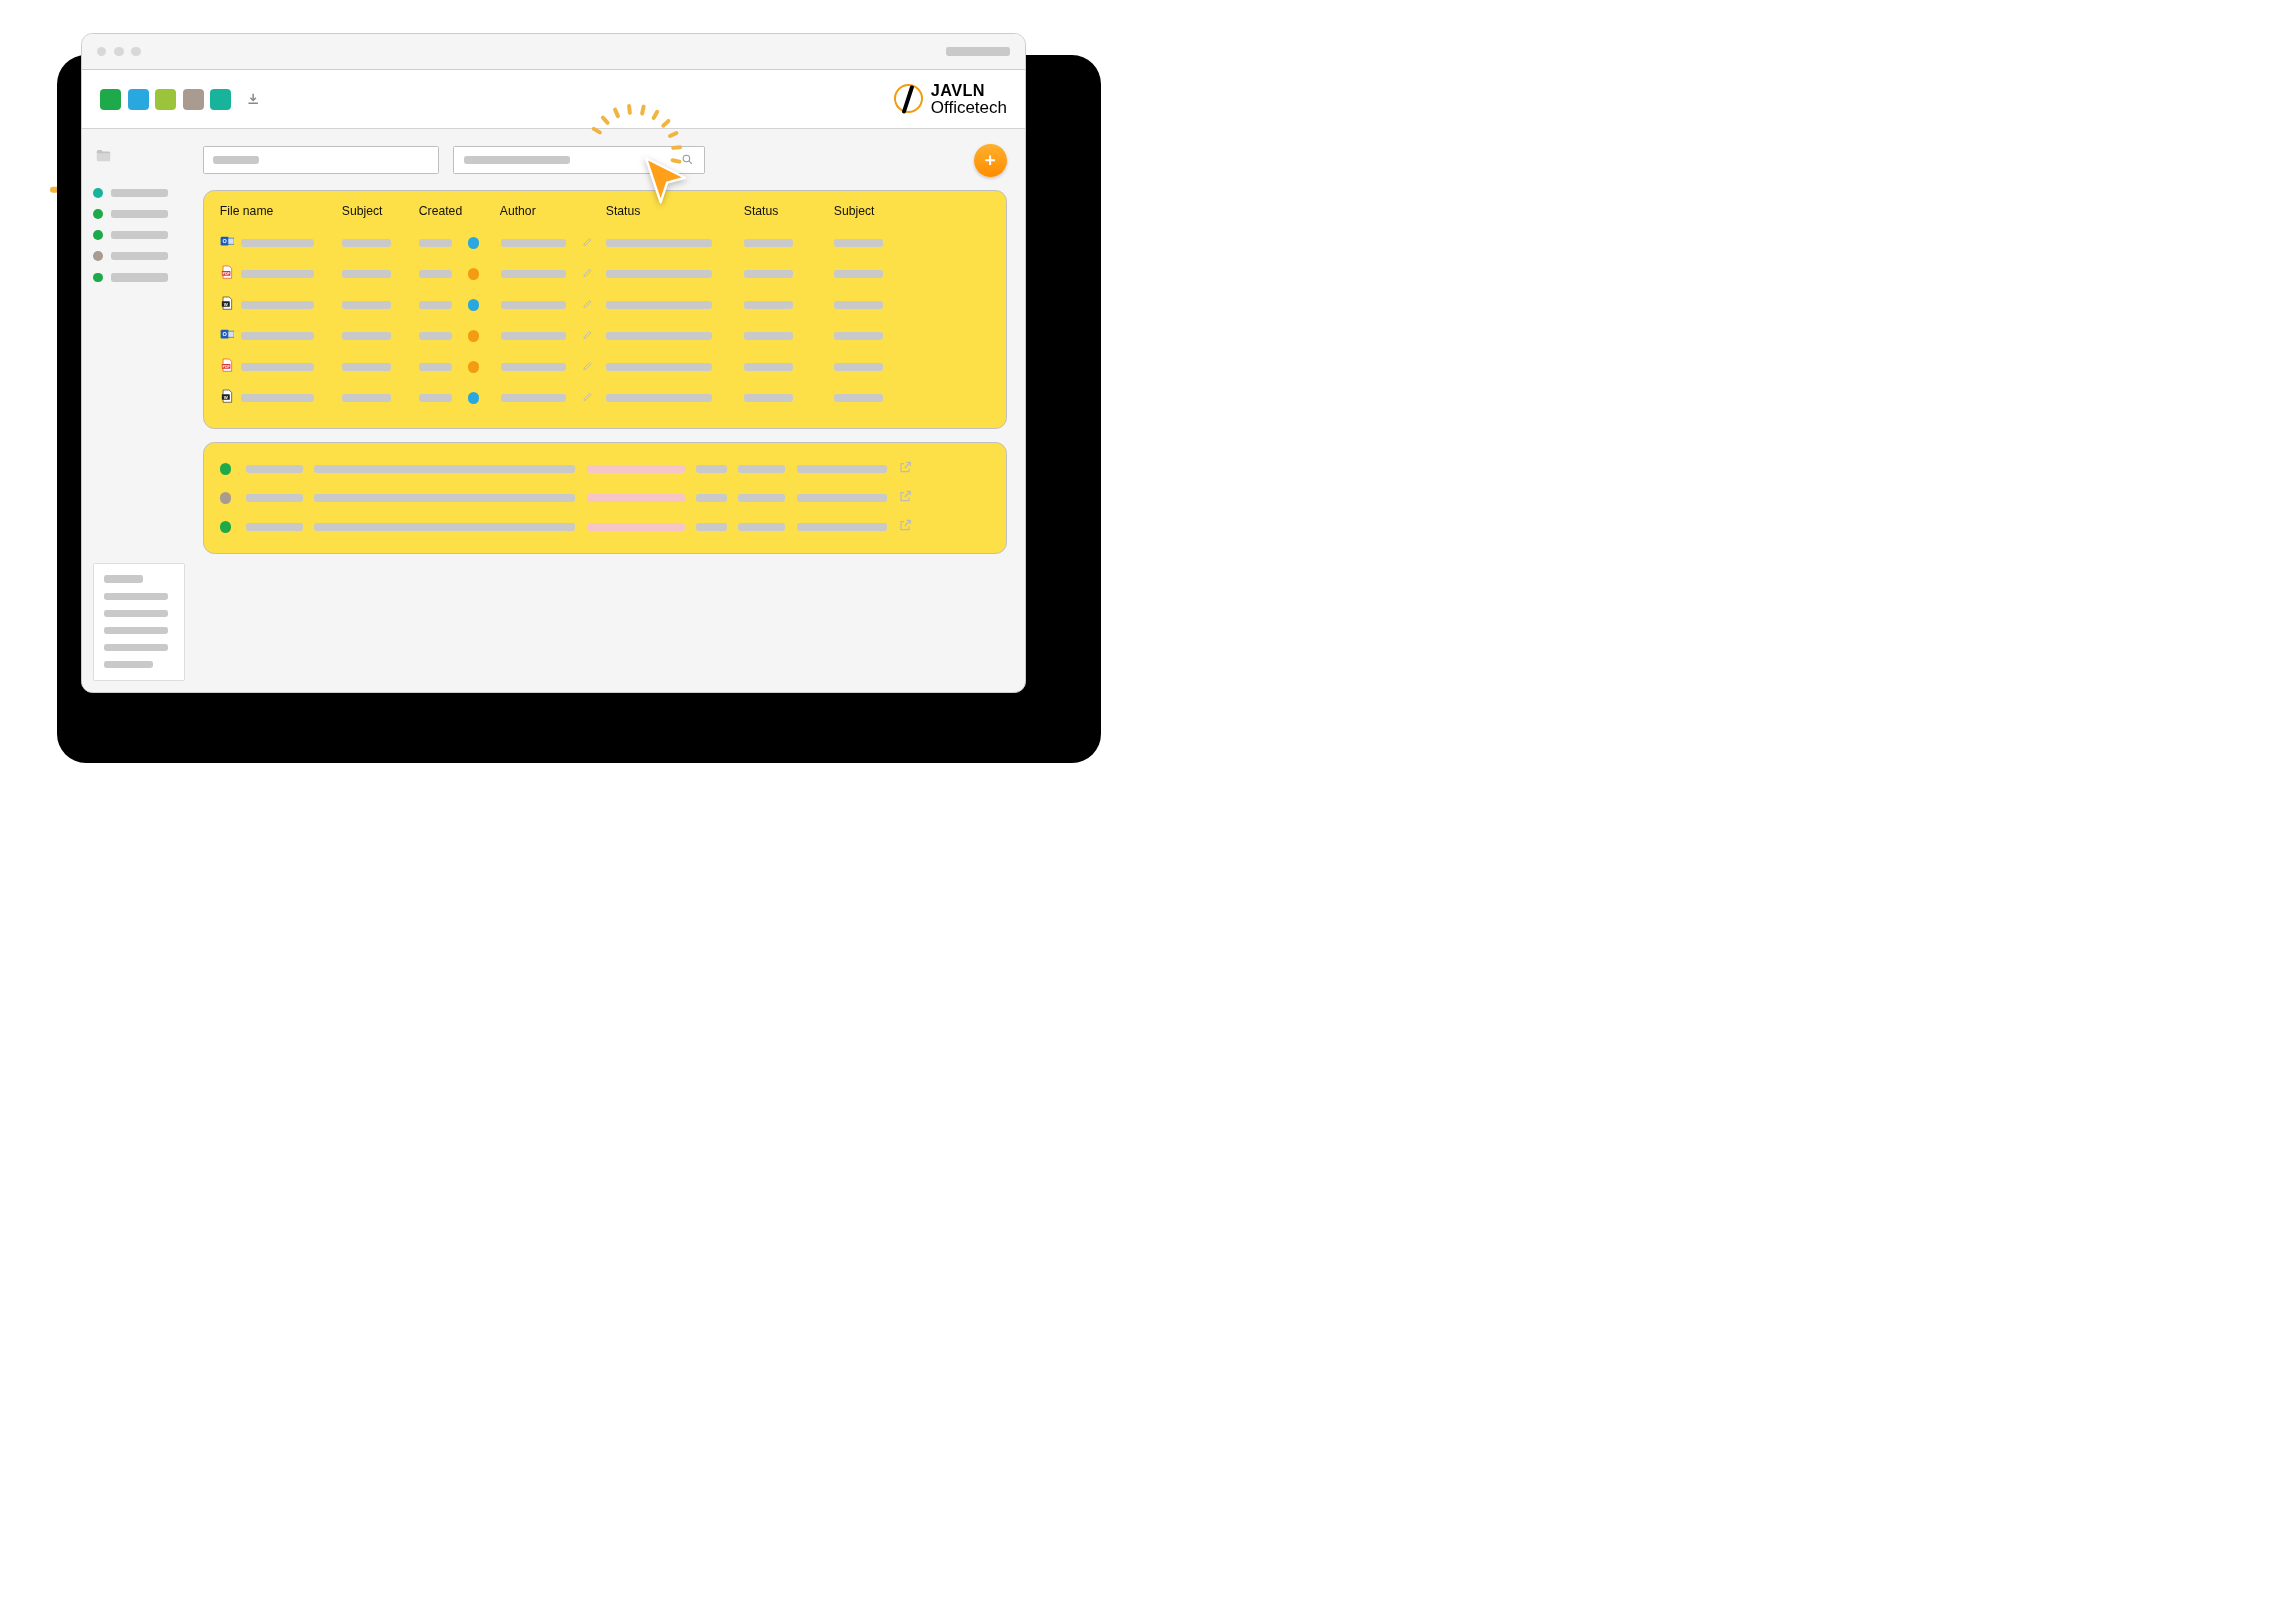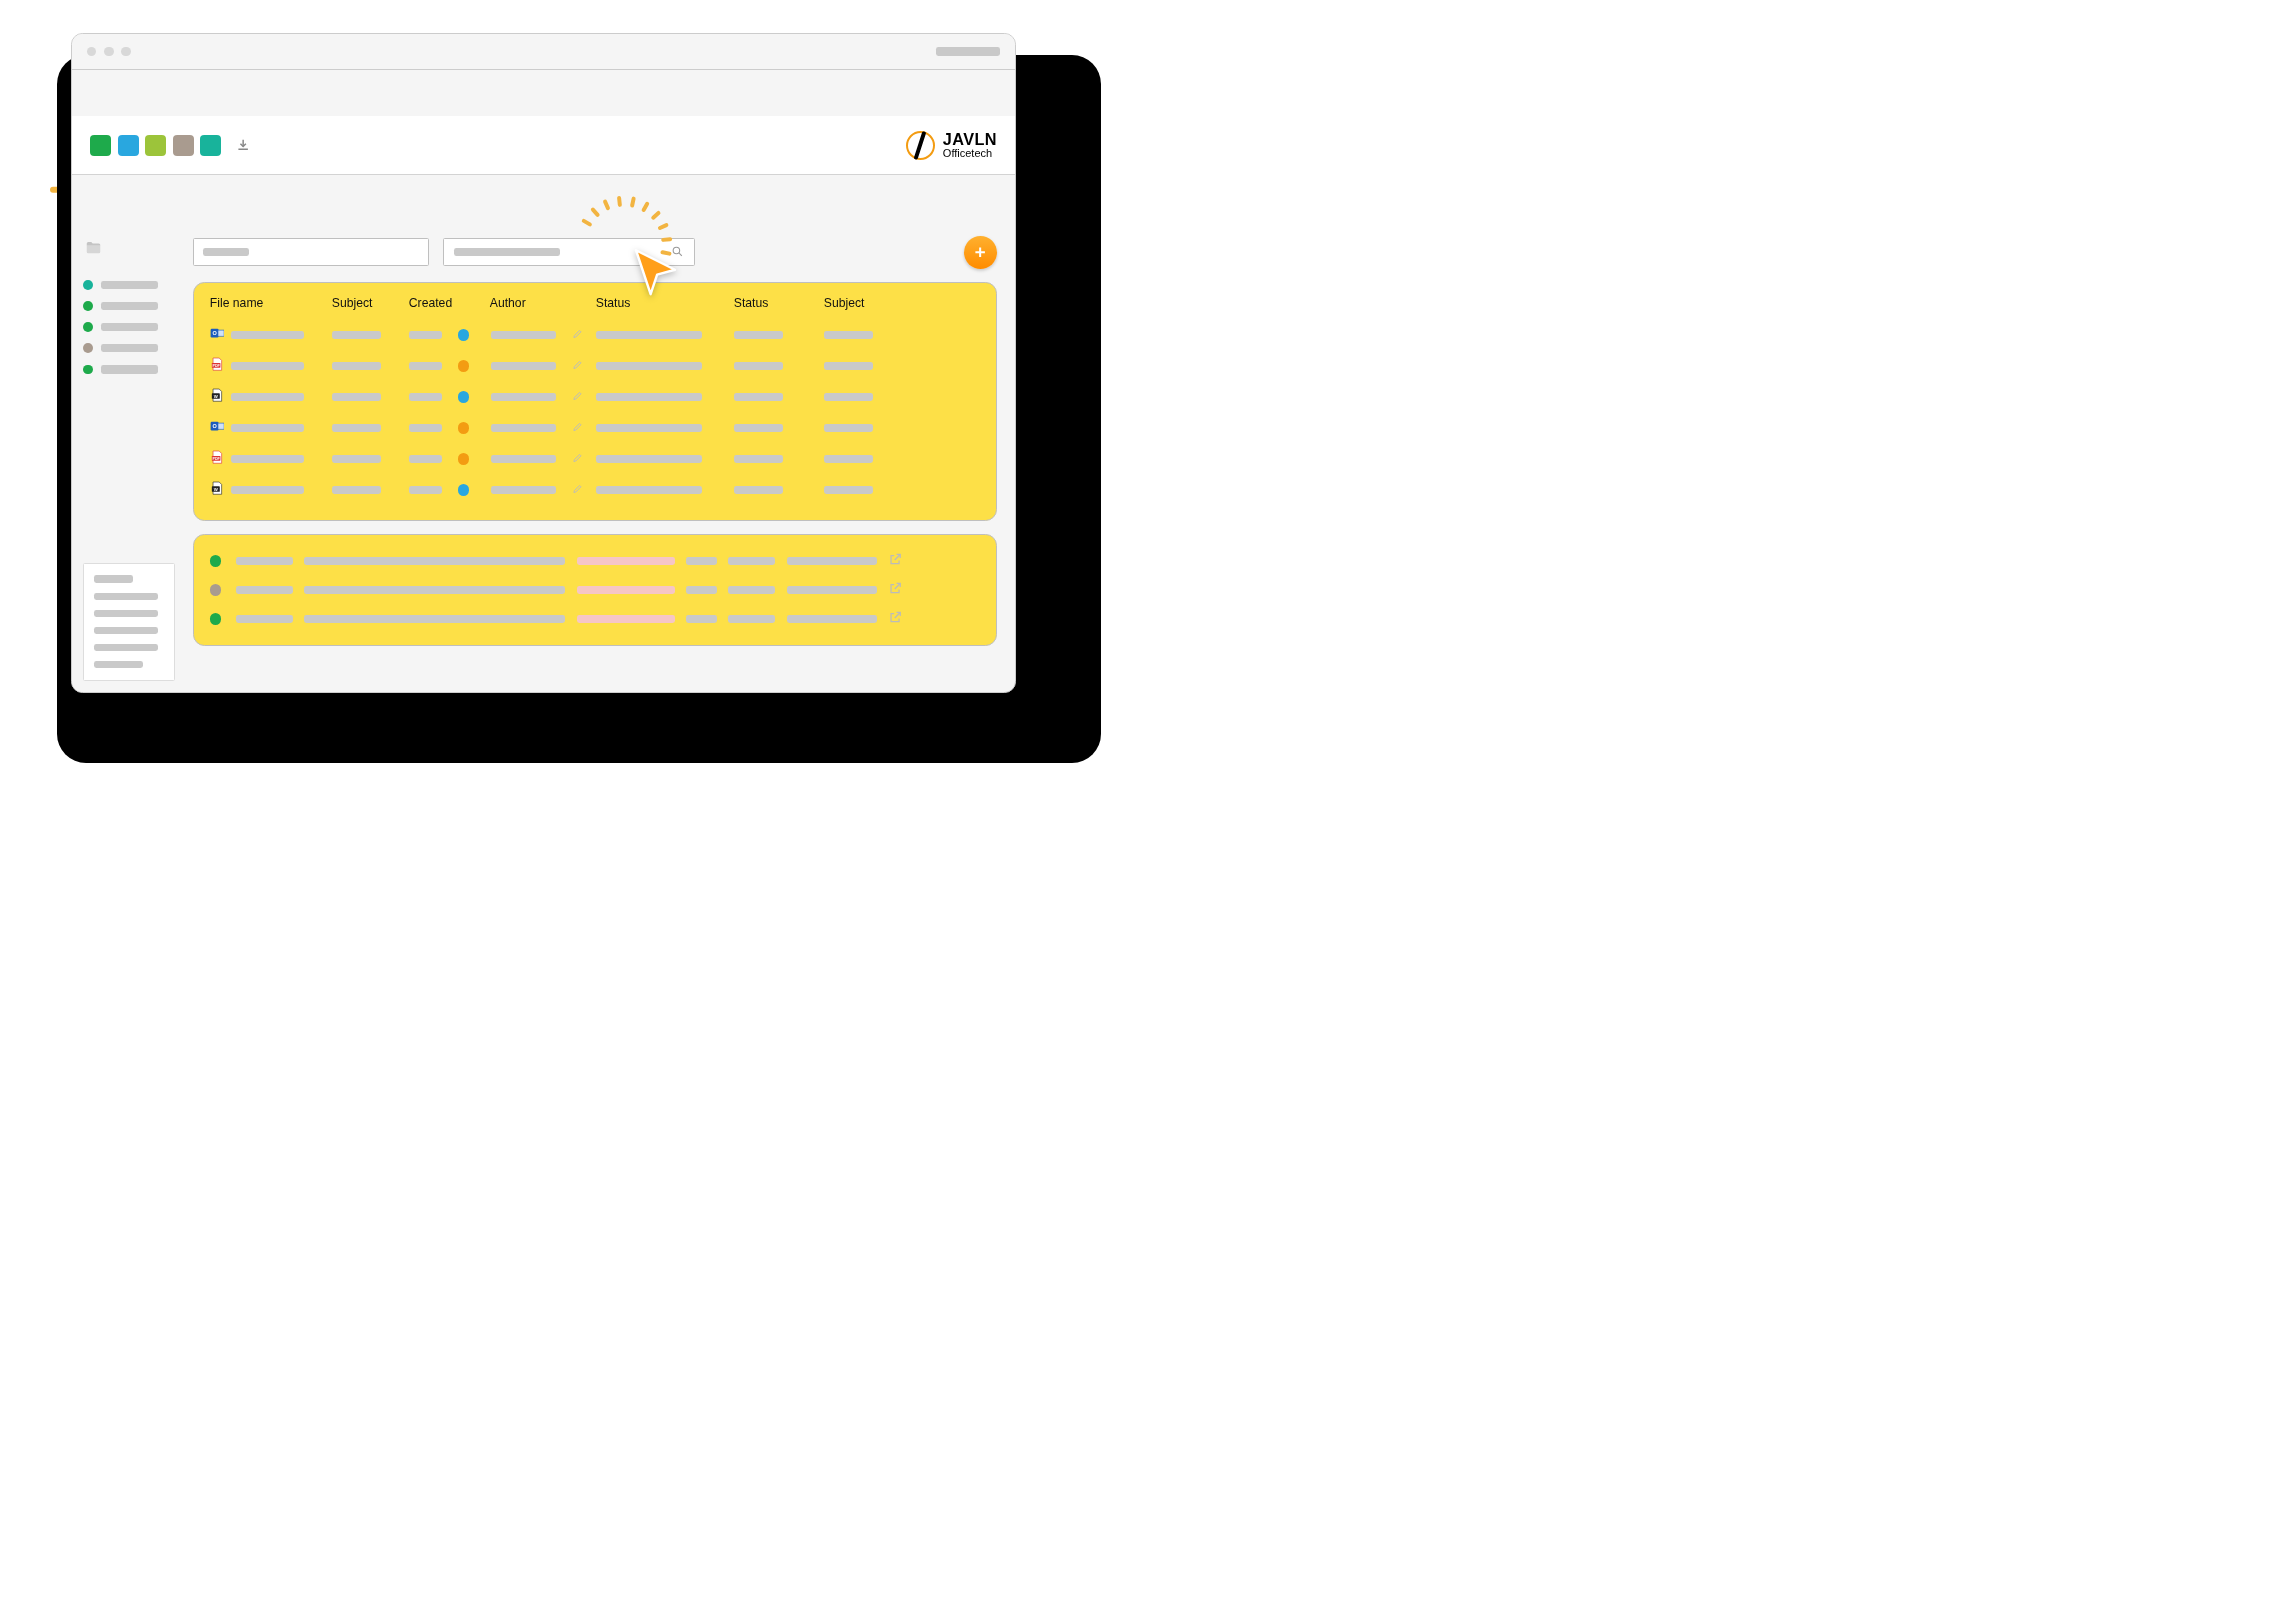--- a/index.html
+++ b/index.html
@@ -27,30 +27,29 @@
   .shadow-blob {
     position: absolute;
     left: 57px; top: 55px; right: 23px; bottom: 23px;
     background: #000;
     border-radius: 29px;
     z-index: 0;
   }
 
   .window {
     position: absolute;
-    left: 71px; top: 33px;
+    left: 81px; top: 33px;
     width: 945px; height: 660px;
     background: #f5f5f5;
     border: 0.8px solid #ccc;
     border-radius: 11.4px;
     overflow: hidden;
     z-index: 1;
     display: flex;
     flex-direction: column;
-    gap: 46px;
   }
 
   .title-bar {
     height: 36px;
     background: #f5f5f5;
     border-bottom: 0.8px solid #ccc;
     display: flex; align-items: center;
     padding: 0 14.7px;
   }
   .traffic { display: flex; gap: 7.3px; }
@@ -76,21 +75,21 @@
   .logo-mark {
     width: 29px; height: 29px; position: relative;
     border: 2.4px solid #f39c12; border-radius: 50%;
   }
   .logo-mark::after {
     content:""; position:absolute; left:50%; top:-1.6px; width:4.1px; height:29px;
     background:#000; transform: translateX(-50%) rotate(18deg); border-radius:1.6px;
   }
   .logo-text { line-height: 1; }
   .logo-text .l1 { font-weight: 800; font-size: 16.3px; letter-spacing: 0.4px; color:#000; }
-  .logo-text .l2 { font-size: 11px; color:#000; }
+  .logo-text .l2 { font-size: 17px; color:#000;text-align:center; }
 
   .body {
     flex: 1; display: flex; min-height: 0;
   }
 
   .sidebar {
     width: 114px;
     background: #f5f5f5;
     padding: 18px 11.4px 11.4px 11.4px;
     display: flex; flex-direction: column; gap: 13px;

